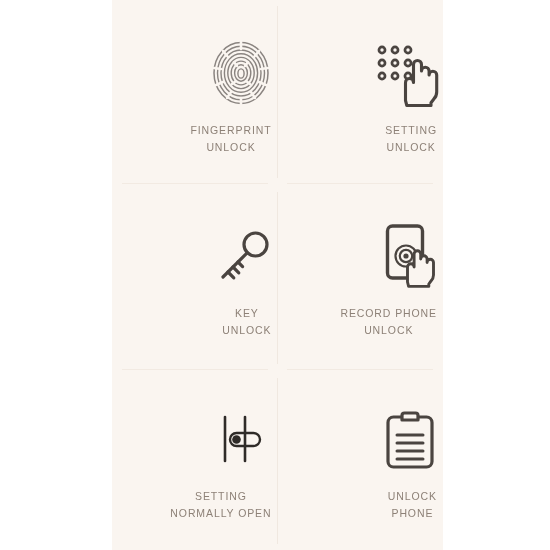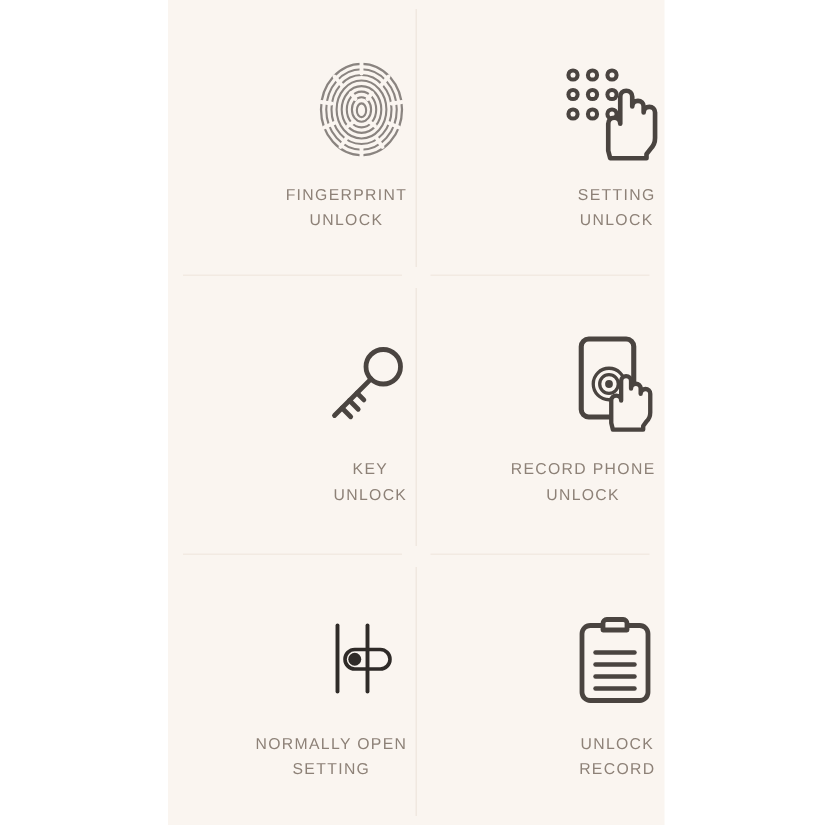--- a/index.html
+++ b/index.html
@@ -233,42 +233,42 @@
           <svg width="54" height="52" viewBox="0 0 54 52">
             <g stroke="#2f2b28" stroke-linecap="round">
               <line x1="7" y1="4" x2="7" y2="48" stroke-width="2.6"></line>
               <line x1="27" y1="4" x2="27" y2="48" stroke-width="2.6"></line>
               <rect x="12" y="20" width="30" height="13" rx="6.5" ry="6.5" fill="none" stroke-width="2.4"></rect>
               <circle cx="18.5" cy="26.5" r="4.3" fill="#2f2b28" stroke="none"></circle>
             </g>
           </svg>
         </div>
         <div class="label">
+          <div>SETTING</div>
           <div>NORMALLY OPEN</div>
-          <div>SETTING</div>
         </div>
       </div>
 
       <div class="cell">
         <div class="icon-wrap">
           <svg width="54" height="60" viewBox="0 0 54 60">
             <rect x="5" y="8" width="44" height="50" rx="5.5" ry="5.5" fill="none" stroke="#4a4440" stroke-width="3.2"></rect>
             <path d="M19 11 L19 6.5 a2.5 2.5 0 0 1 2.5 -2.5 L32.5 4
                      a2.5 2.5 0 0 1 2.5 2.5 L35 11 Z" fill="#faf5f0" stroke="#4a4440" stroke-width="3.2" stroke-linejoin="round"></path>
             <g stroke="#4a4440" stroke-width="3" stroke-linecap="round">
               <line x1="14" y1="26" x2="40" y2="26"></line>
               <line x1="14" y1="34" x2="40" y2="34"></line>
               <line x1="14" y1="42" x2="40" y2="42"></line>
               <line x1="14" y1="50" x2="40" y2="50"></line>
             </g>
           </svg>
         </div>
         <div class="label">
           <div>UNLOCK</div>
-          <div>RECORD</div>
+          <div>PHONE</div>
         </div>
       </div>
 
     </div>
 
     <div class="vline v1"></div>
     <div class="vline v2"></div>
     <div class="vline v3"></div>
     <div class="hline h1a"></div>
     <div class="hline h1b"></div>

